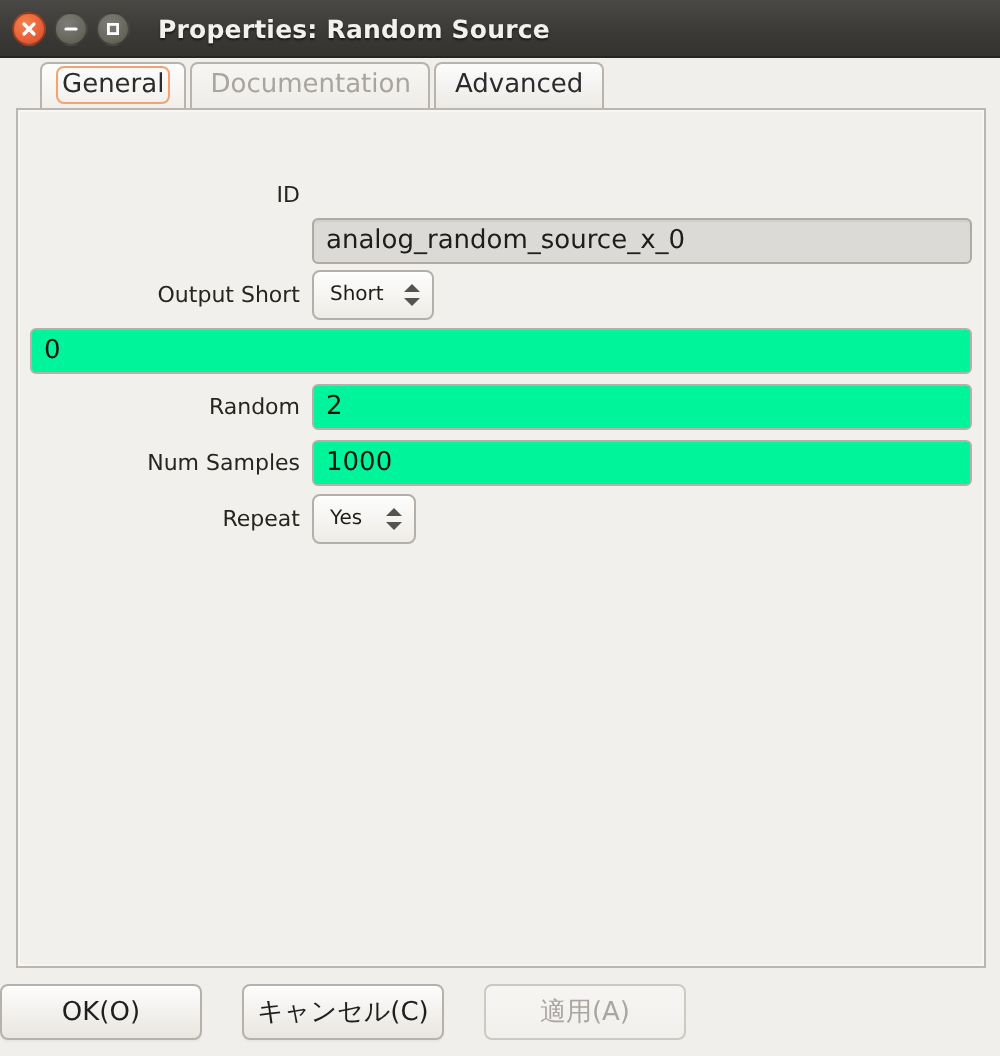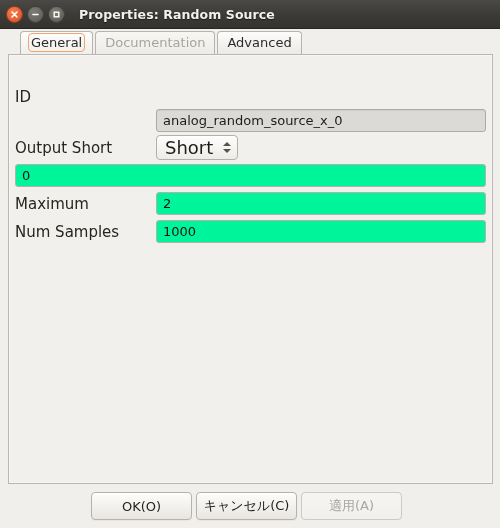--- a/index.html
+++ b/index.html
@@ -129,22 +129,22 @@
   }
   .row {
     display: flex;
     align-items: center;
     min-height: 25px;
     margin-bottom: 3px;
   }
   .label {
     width: 141px;
     min-width: 141px;
-    text-align: left;
-    font-size: 15px;
+    text-align: right;
+    font-size: 11px;
     color: #26251f;
     padding-right: 6px;
     box-sizing: border-box;
     white-space: nowrap;
   }
   .fieldwrap {
     flex: 1;
     display: flex;
     align-items: center;
   }
@@ -187,21 +187,21 @@
   .combo {
     height: 25px;
     box-sizing: border-box;
     display: inline-flex;
     align-items: center;
     justify-content: space-between;
     background: linear-gradient(to bottom, #fdfdfc 0%, #eeece8 100%);
     border: 1px solid #b4b0a9;
     border-radius: 4px;
     padding: 0 6px 0 8px;
-    font-size: 18px;
+    font-size: 10px;
     color: #1d1d1b;
     min-width: 52px;
     box-shadow: 0 1px 0 rgba(255,255,255,0.85) inset;
   }
   .combo .cval { margin-right: 10px; white-space: nowrap; }
   .arrows {
     display: flex;
     flex-direction: column;
     justify-content: center;
     gap: 3px;
@@ -218,25 +218,25 @@
     border-right: 4px solid transparent;
     border-top: 4px solid #55534d;
   }
 
   
   .buttonbar {
     height: 44px;
     min-height: 44px;
     display: flex;
     align-items: center;
-    justify-content: center;
+    justify-content: flex-start;
     padding-right: 7px;
     box-sizing: border-box;
     background: #f0efec;
-    gap: 4px;
+    gap: 20px;
   }
   .btn {
     height: 28px;
     min-width: 101px;
     box-sizing: border-box;
     display: flex;
     align-items: center;
     justify-content: center;
     font-size: 13px;
     color: #1f1f1d;
@@ -314,33 +314,45 @@
         </div>
       </div>
 
       <div class="row">
         <div class="fieldwrap">
           <div class="entry-green">0</div>
         </div>
       </div>
 
       <div class="row">
-        <div class="label">Maximum</div>
+        <div class="label">Random</div>
         <div class="fieldwrap">
           <div class="entry-green">2</div>
         </div>
       </div>
 
       <div class="row">
         <div class="label">Num Samples</div>
         <div class="fieldwrap">
           <div class="entry-green">1000</div>
         </div>
       </div>
 
+      <div class="row">
+        <div class="label">Repeat</div>
+        <div class="fieldwrap">
+          <div class="combo">
+            <span class="cval">Yes</span>
+            <span class="arrows">
+              <span class="arrow-up"></span>
+              <span class="arrow-down"></span>
+            </span>
+          </div>
+        </div>
+      </div>
 
     </div>
   </div>
 
   <div class="buttonbar">
     <div class="btn">OK(O)</div>
     <div class="btn">キャンセル(C)</div>
     <div class="btn disabled">適用(A)</div>
   </div>
 

